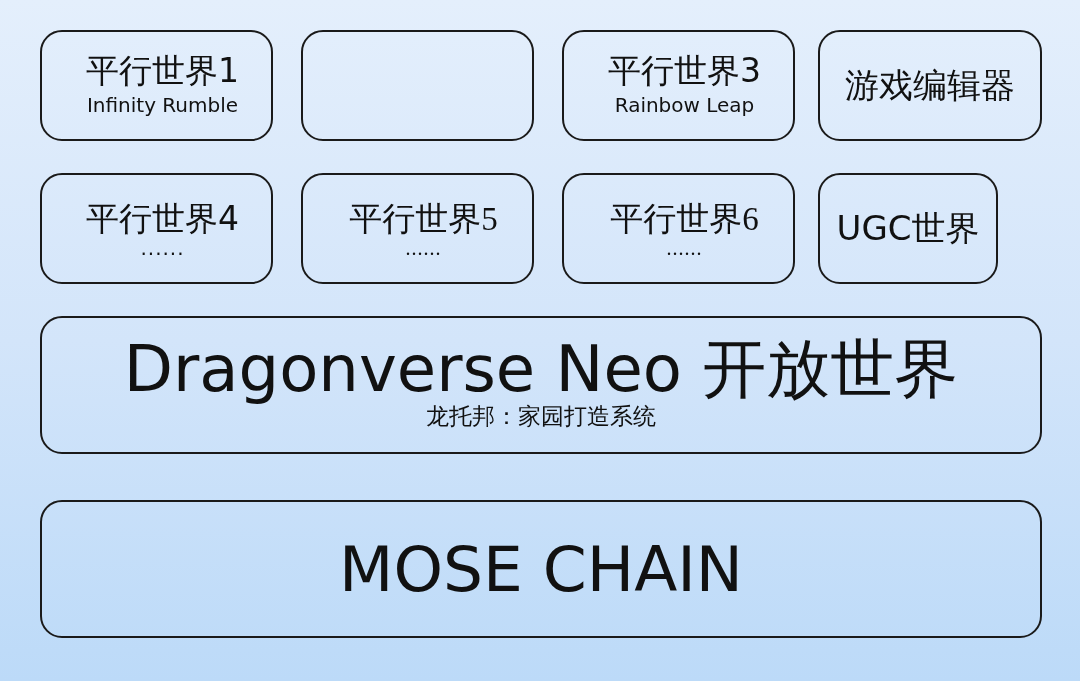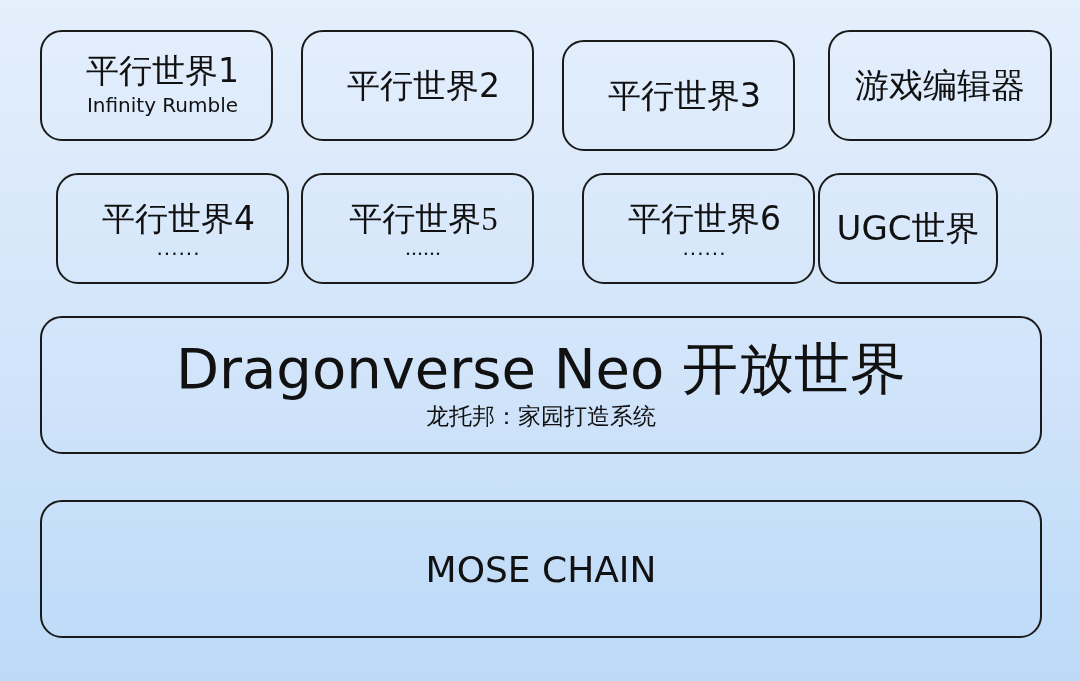--- a/index.html
+++ b/index.html
@@ -14,50 +14,50 @@
     border:2px solid #1a1a1a; border-radius:22px;
     display:flex; flex-direction:column; align-items:center; justify-content:center;
     text-align:center;
   }
   .small { width:233px; height:111px;padding-left:12px; }
   .title { font-size:33px; line-height:38px; }
   .sub { font-size:20px; line-height:30px; }
   .dots { font-size:20px; line-height:20px; letter-spacing:1px; }
   .only { font-size:34px; }
   .wide { left:40px; width:1002px; }
-  .big-title { font-size:56px; line-height:62px; }
+  .big-title { font-size:64px; line-height:62px; }
   .big-sub { font-size:23px; line-height:32px; }
-  .chain { font-size:36px; }
+  .chain { font-size:63px; }
 </style>
 </head>
 <body>
 
 <div class="box small" style="left:40px; top:30px;">
   <div class="title">平行世界1</div>
   <div class="sub">Infinity Rumble</div>
 </div>
 <div class="box small" style="left:301px; top:30px;">
-  <div class="title">平行世界2</div>
 </div>
-<div class="box small" style="left:562px; top:40px;text-align:right;">
+<div class="box small" style="left:562px; top:30px;text-align:right;">
   <div class="title">平行世界3</div>
+  <div class="sub">Rainbow Leap</div>
 </div>
-<div class="box" style="left:818px; top:30px; width:224px; height:111px;margin-left:10px;">
+<div class="box" style="left:818px; top:30px; width:224px; height:111px;">
   <div class="only">游戏编辑器</div>
 </div>
 
-<div class="box small" style="left:40px; top:173px;margin-left:16px;">
+<div class="box small" style="left:40px; top:173px;">
   <div class="title">平行世界4</div>
   <div class="dots">......</div>
 </div>
 <div class="box small" style="left:301px; top:173px;font-family:Liberation Serif, serif;">
   <div class="title">平行世界5</div>
   <div class="dots">......</div>
 </div>
-<div class="box small" style="left:582px; top:173px;">
+<div class="box small" style="left:562px; top:173px;font-family:Liberation Serif, serif;">
   <div class="title">平行世界6</div>
   <div class="dots">......</div>
 </div>
 <div class="box" style="left:818px; top:173px; width:180px; height:111px;">
   <div class="only">UGC世界</div>
 </div>
 
 <div class="box wide" style="top:316px; height:138px;">
   <div class="big-title">Dragonverse Neo 开放世界</div>
   <div class="big-sub">龙托邦：家园打造系统</div>

